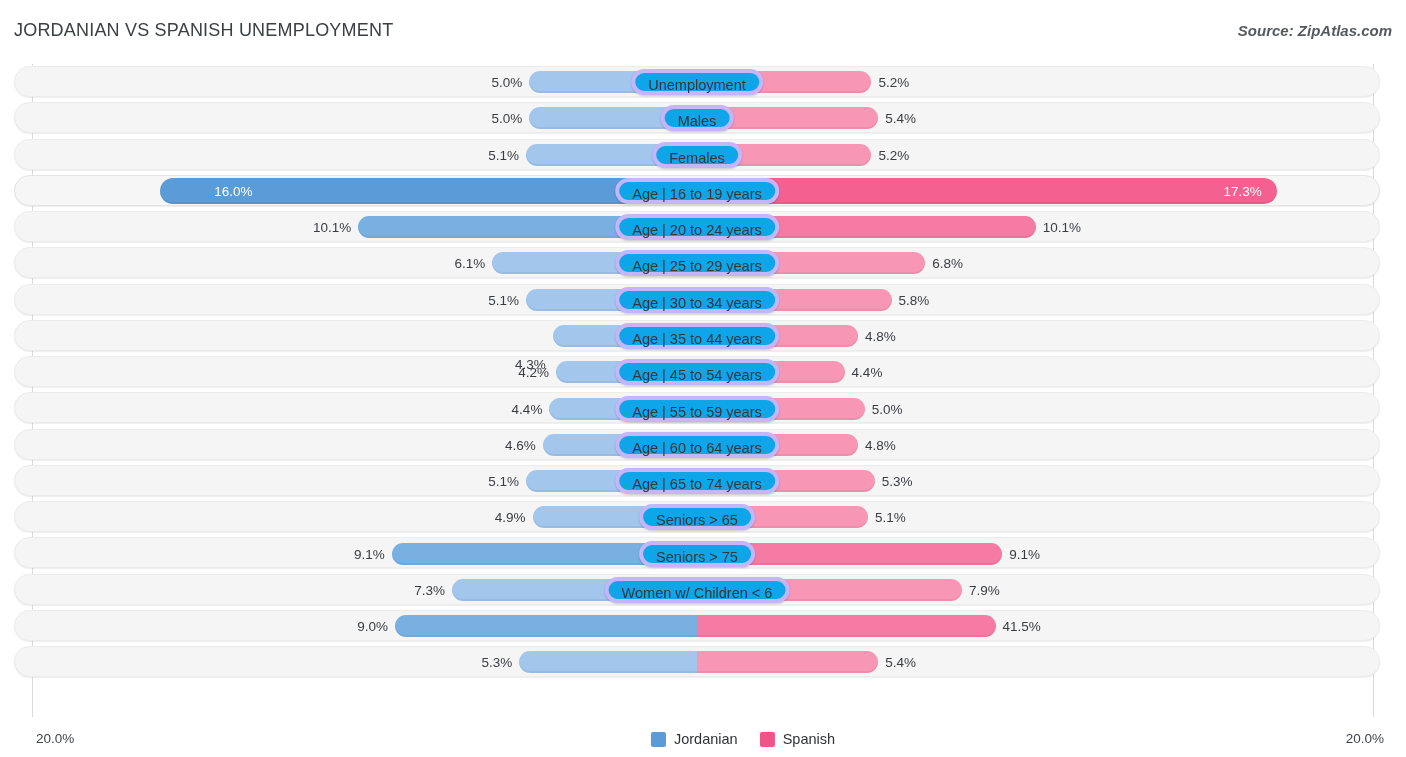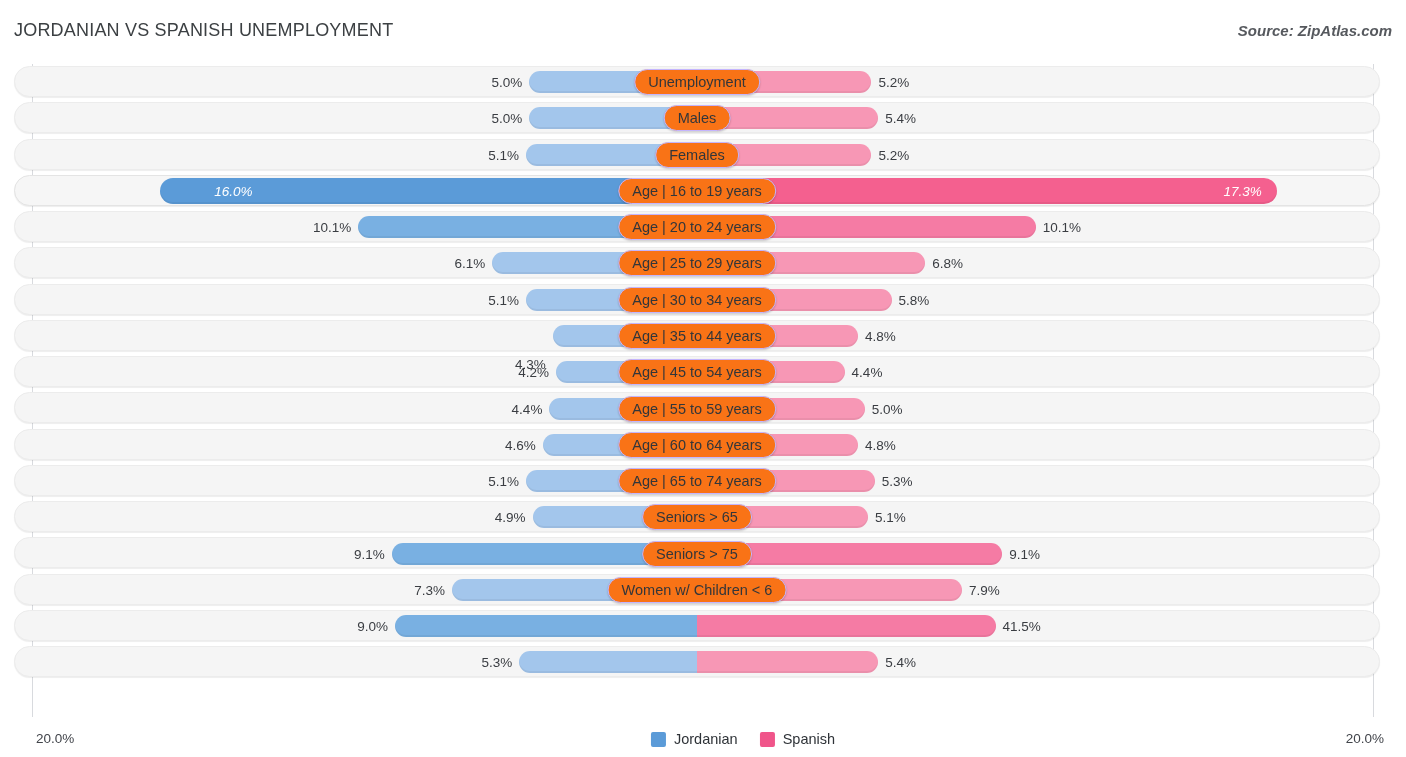--- a/index.html
+++ b/index.html
@@ -82,22 +82,22 @@
     background: #f6f6f6;
     border-color: #e4e4e4;
   }
 
   
   .center-pill {
     position: absolute;
     left: 50%;
     top: 50%;
     transform: translate(-50%, -50%);
-    background: #f97316;
-    border: 1px solid #c4b5fd;
+    background: #0ea5e9;
+    border: 4px solid #c4b5fd;
     border-radius: 16px;
     height: 26px;
     line-height: 24px;
     padding: 0 13px;
     font-size: 14.5px;
     color: #33363a;
     white-space: nowrap;
     box-shadow: 0 1px 2px rgba(0,0,0,0.18);
     z-index: 6;
   }
@@ -136,21 +136,20 @@
     font-size: 13.5px;
     color: #3a3d42;
     white-space: nowrap;
     z-index: 5;
   }
   .val.left  { text-align: right; }
   .val.right { text-align: left; }
   .val.inside {
     color: #ffffff;
     font-size: 13.5px;
-    font-style: italic;
   }
 
   
   .footer {
     position: absolute;
     left: 0; right: 0;
     bottom: 0;
     height: 40px;
   }
   .axis-max {

